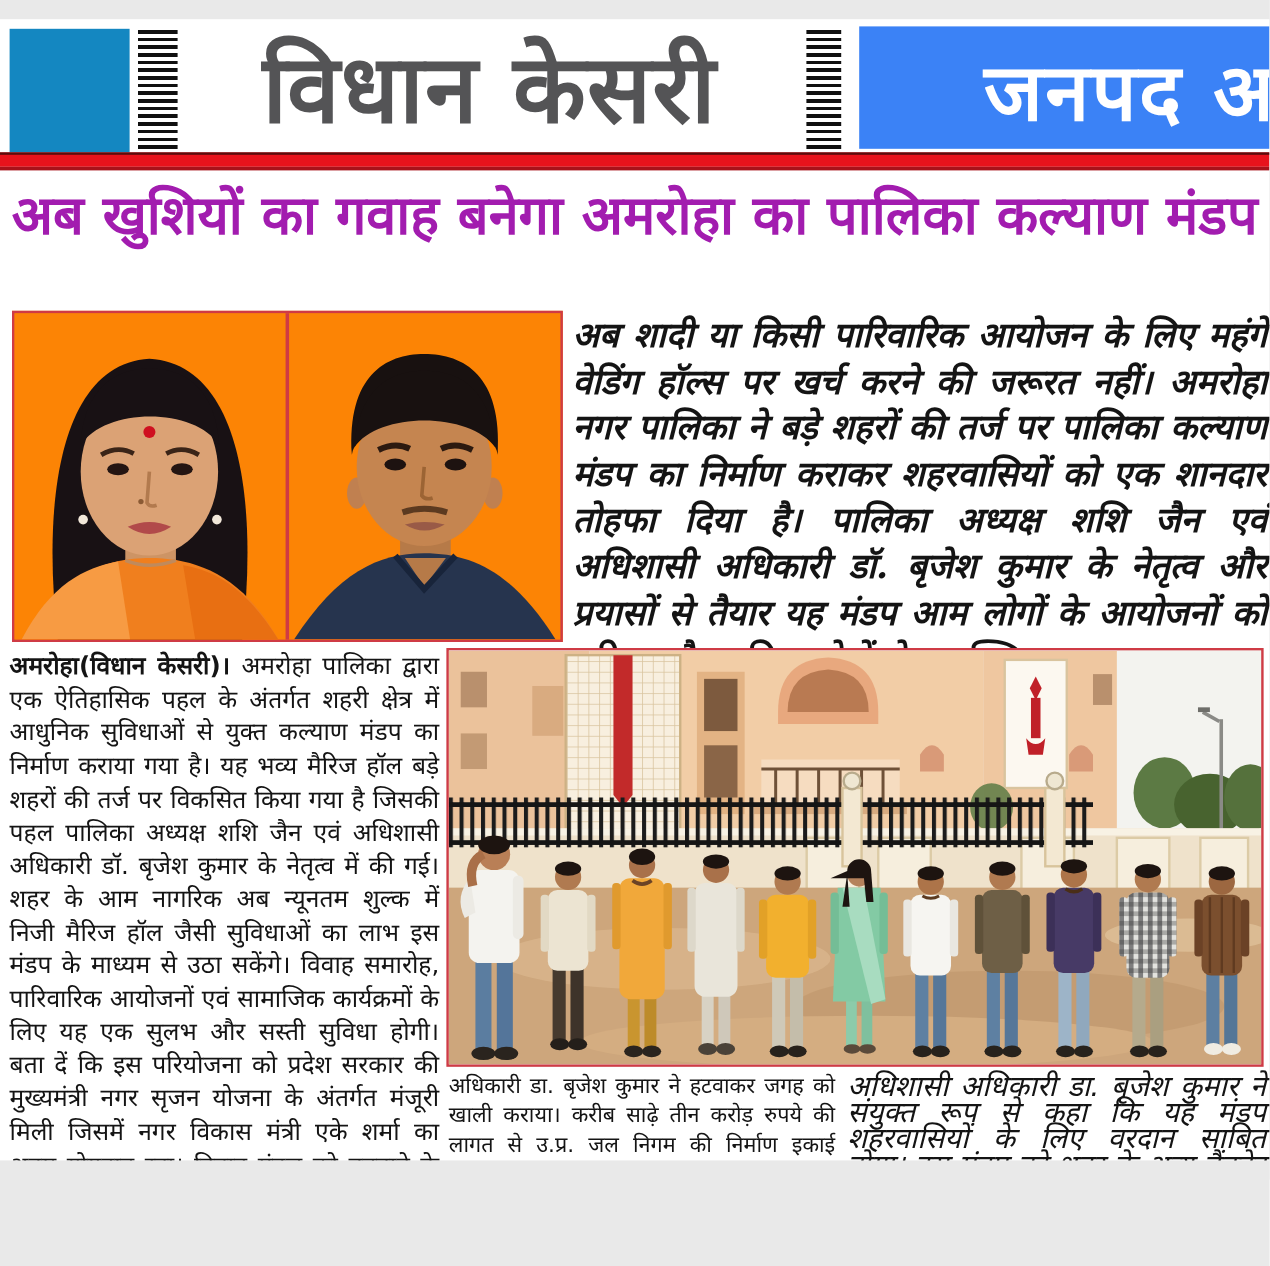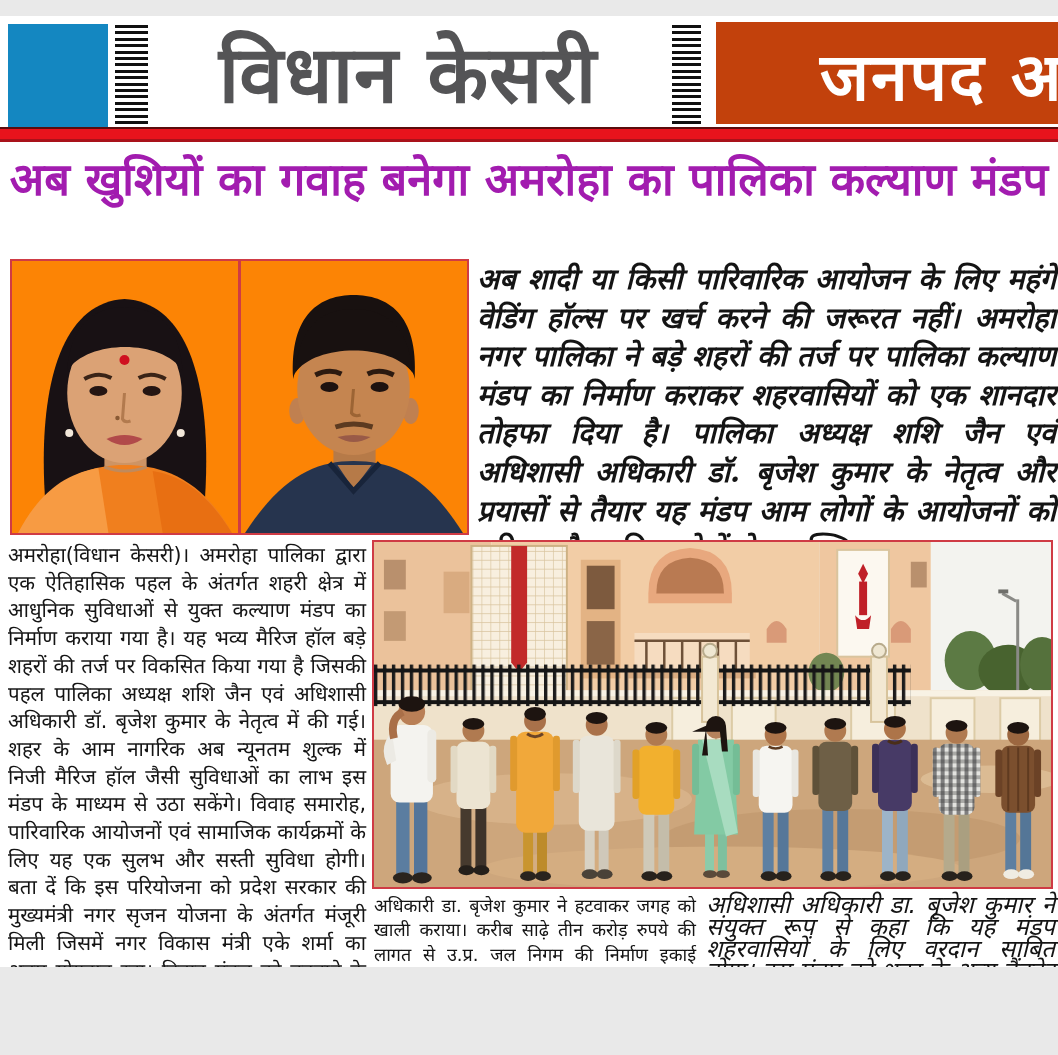--- a/index.html
+++ b/index.html
@@ -14,21 +14,21 @@
     background:repeating-linear-gradient(to bottom,#101010 0 3px,#ffffff 3px 6.4px);}
   .bc-l{left:115px;}
   .bc-r{left:672px;width:29px;}
   .m-title{
     position:absolute;left:148px;top:-4px;width:520px;height:118px;
     display:flex;align-items:center;justify-content:center;
     font-size:79px;font-weight:bold;color:#545456;letter-spacing:1px;white-space:nowrap;
     font-family:"DejaVu Serif","Liberation Serif",serif;
   }
   .m-blue-right{
-    position:absolute;left:716px;top:6px;width:342px;height:102px;background:#c2410c;
+    position:absolute;left:716px;top:6px;width:342px;height:102px;background:#3b82f6;
     overflow:hidden;white-space:nowrap;
   }
   .m-blue-right span{
     position:absolute;left:104px;top:7px;font-size:66px;font-weight:bold;color:#ffffff;
     letter-spacing:2px;
   }
   .red-rule{position:absolute;left:0;top:111px;width:1058px;height:10px;background:#e8131c;border-top:2px solid #5a0d0d;}
   .red-rule-thin{position:absolute;left:0;top:123px;width:1058px;height:3px;background:#a9121a;}
   
   .headline{
@@ -52,21 +52,21 @@
   
   .lead{
     position:absolute;left:477px;top:244px;width:579px;height:272px;
     font-size:29px;line-height:38.6px;font-weight:bold;font-style:italic;
     text-align:justify;color:#141414;
     font-family:"DejaVu Serif","Liberation Serif",serif;
   }
   
   .col{position:absolute;text-align:justify;color:#141414;}
   .col-left{left:8px;top:526px;width:358px;height:527px;font-size:20.5px;line-height:27.7px;}
-  .col-left b{font-weight:normal;}
+  .col-left b{font-weight:bold;}
   .col-mid{left:374px;top:878px;width:322px;height:176px;font-size:18px;line-height:24.4px;}
   .col-right{left:706px;top:878px;width:349px;height:176px;font-size:24px;line-height:22px;font-style:italic;}
   
   .group-photo{
     position:absolute;left:372px;top:524px;width:681px;height:349px;
     border:2px solid #cf3b45;box-sizing:border-box;overflow:hidden;background:#f4f4f0;
   }
   .group-photo svg{display:block;width:100%;height:100%;}
 </style>
 </head>

